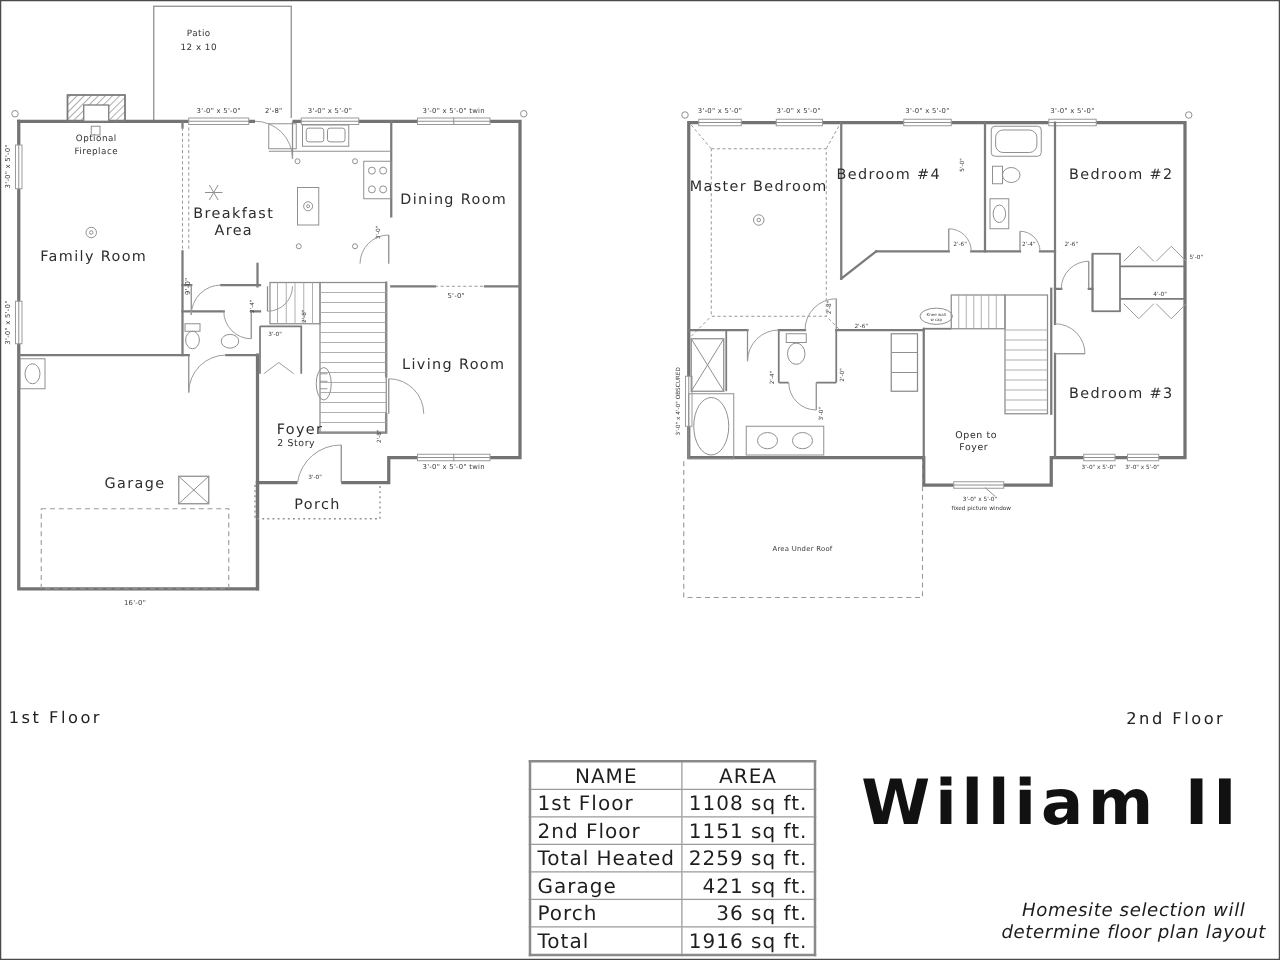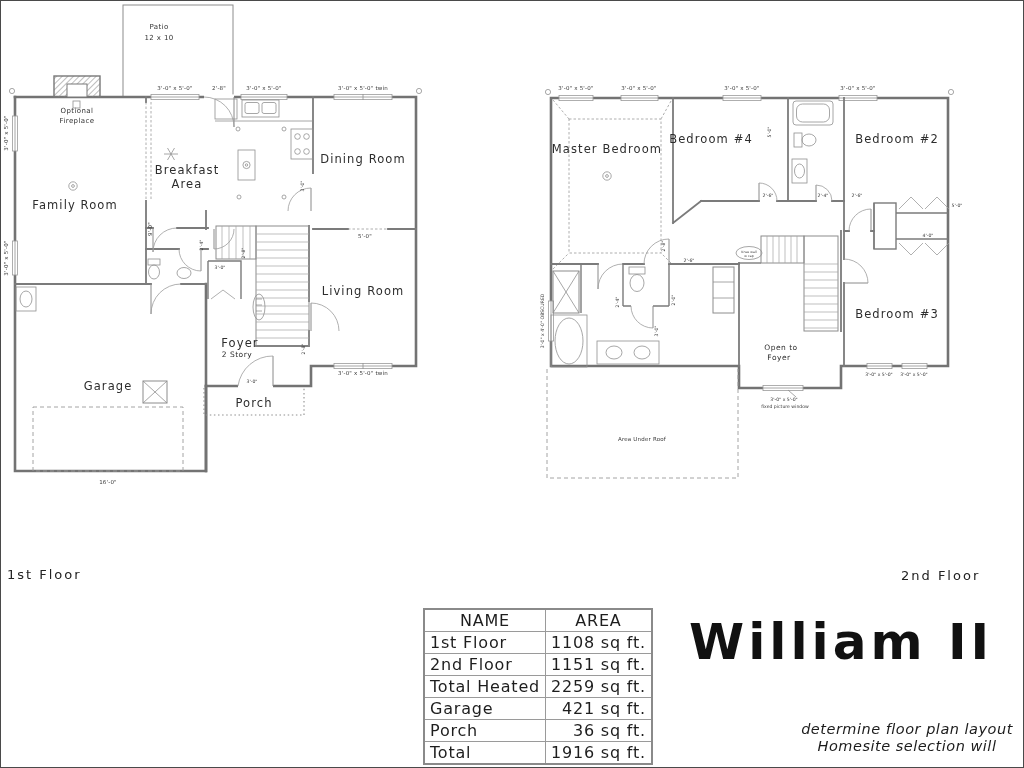--- a/index.html
+++ b/index.html
@@ -400,22 +400,22 @@
   </g>
 </svg>
 
   <div class="floor-tag" id="tag-1st">1st Floor</div>
   <div class="floor-tag" id="tag-2nd">2nd Floor</div>
 
 
   <div class="plan-name">William II</div>
 
   <div class="disclaimer">
+    <div>Homesite selection will</div>
     <div>determine floor plan layout</div>
-    <div>Homesite selection will</div>
   </div>
 
   <table class="area">
     <thead>
       <tr>
         <th>NAME</th>
         <th>AREA</th>
       </tr>
     </thead>
     <tbody>

